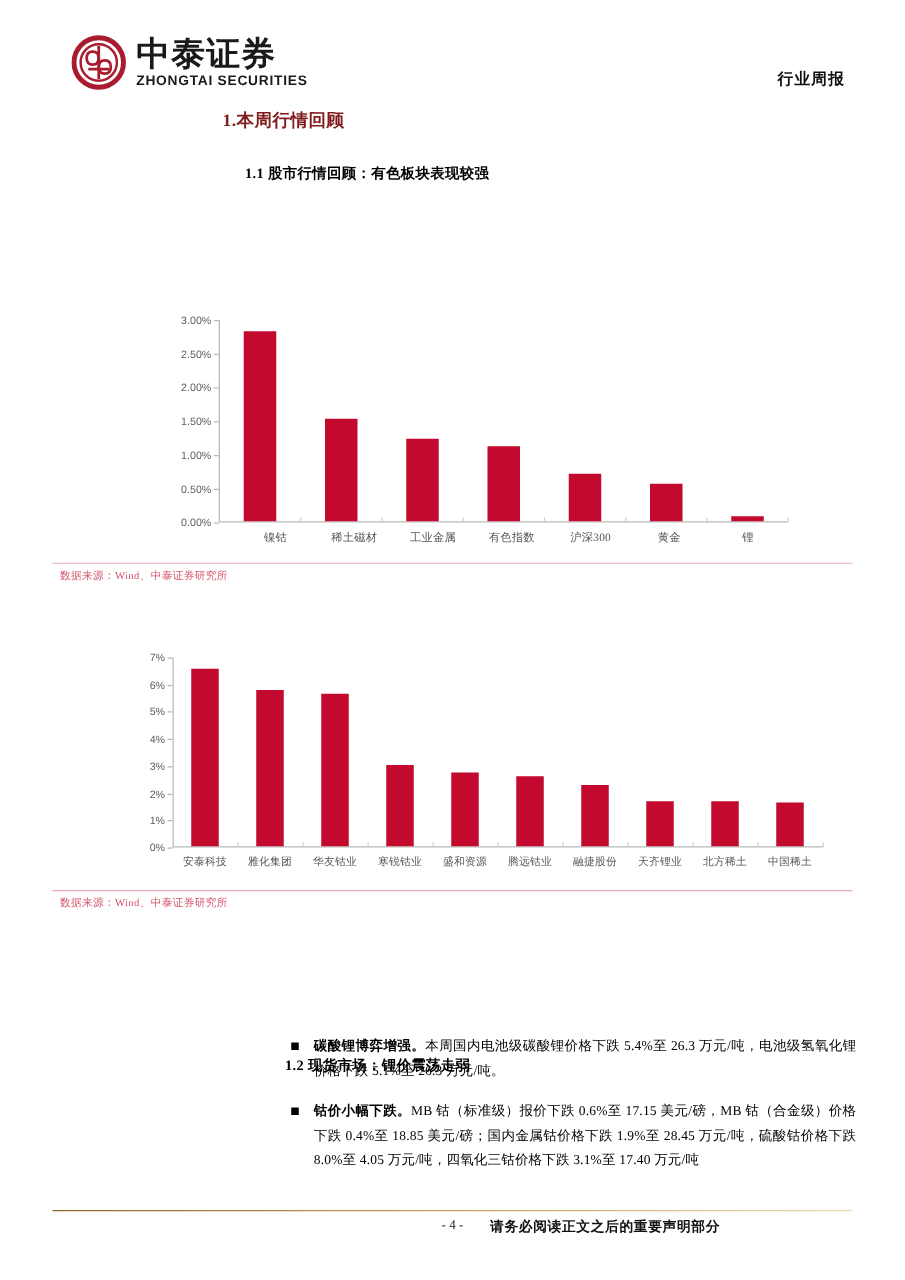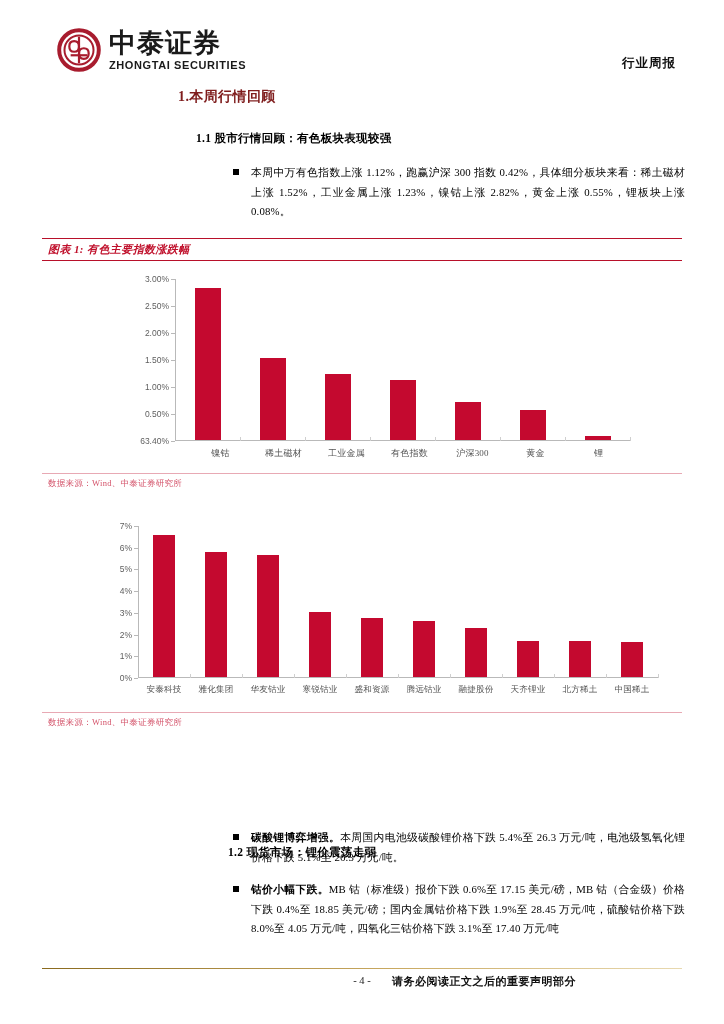--- a/index.html
+++ b/index.html
@@ -160,36 +160,29 @@
         <div class="logo-cn">中泰证券</div>
         <div class="logo-en">ZHONGTAI SECURITIES</div>
       </div>
     </div>
     <div class="header-right">行业周报</div>
   </div>
 
   <div class="h1">1.本周行情回顾</div>
   <div class="h2 h2-a">1.1 股市行情回顾：有色板块表现较强</div>
 
-  <div class="bullet-block bb-1">
-    <div class="bullet-sq"></div>
-    <div class="bullet-text">本周中万有色指数上涨 1.12%，跑赢沪深 300 指数 0.42%，具体细分板块来看：稀土磁材上涨 1.52%，工业金属上涨 1.23%，镍钴上涨 2.82%，黄金上涨 0.55%，锂板块上涨 0.08%。</div>
-  </div>
 
   <div class="figure" id="figure-1">
-    <div class="fig-title-bar">
-      <div class="fig-title">图表 1: 有色主要指数涨跌幅</div>
-    </div>
     <div class="fig-body">
       <div class="chart" id="chart-1">
         <div class="plot">
           <div class="axis-line-y"></div>
           <div class="axis-line-x"></div>
           <div class="yticks-holder">
-              <div class="ytick" style="bottom: 0%; top: auto; transform: translateY(50%);">63.40%</div>
+              <div class="ytick" style="bottom: 0%; top: auto; transform: translateY(50%);">0.00%</div>
               <div class="ytick" style="bottom: 16.6667%; top: auto; transform: translateY(50%);">0.50%</div>
               <div class="ytick" style="bottom: 33.3333%; top: auto; transform: translateY(50%);">1.00%</div>
               <div class="ytick" style="bottom: 50%; top: auto; transform: translateY(50%);">1.50%</div>
               <div class="ytick" style="bottom: 66.6667%; top: auto; transform: translateY(50%);">2.00%</div>
               <div class="ytick" style="bottom: 83.3333%; top: auto; transform: translateY(50%);">2.50%</div>
               <div class="ytick" style="bottom: 100%; top: auto; transform: translateY(50%);">3.00%</div>
             </div>
           <div class="tickmarks">
               <span style="left: 14.2857%;"></span>
               <span style="left: 28.5714%;"></span>

